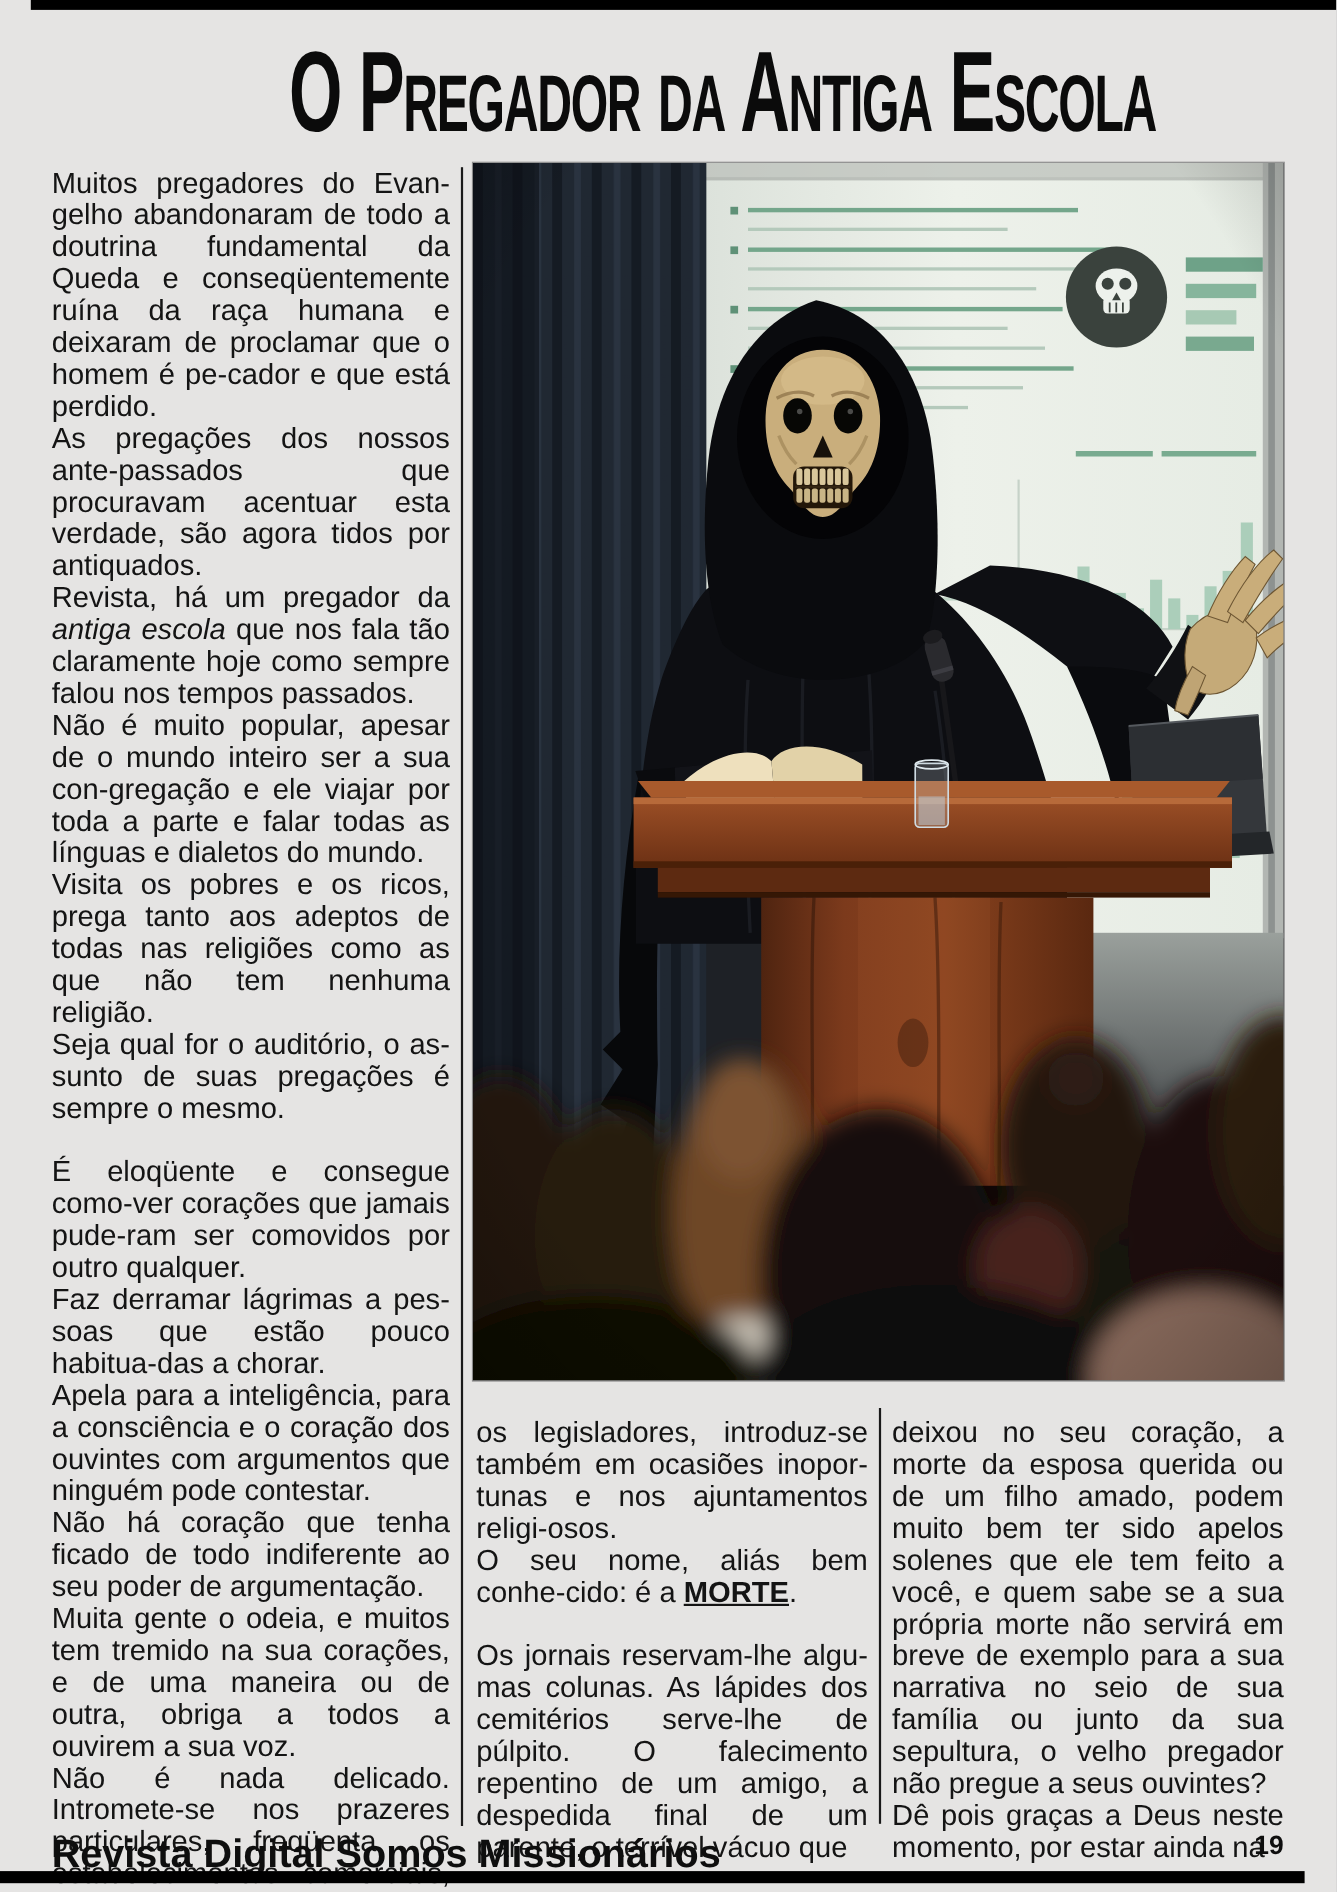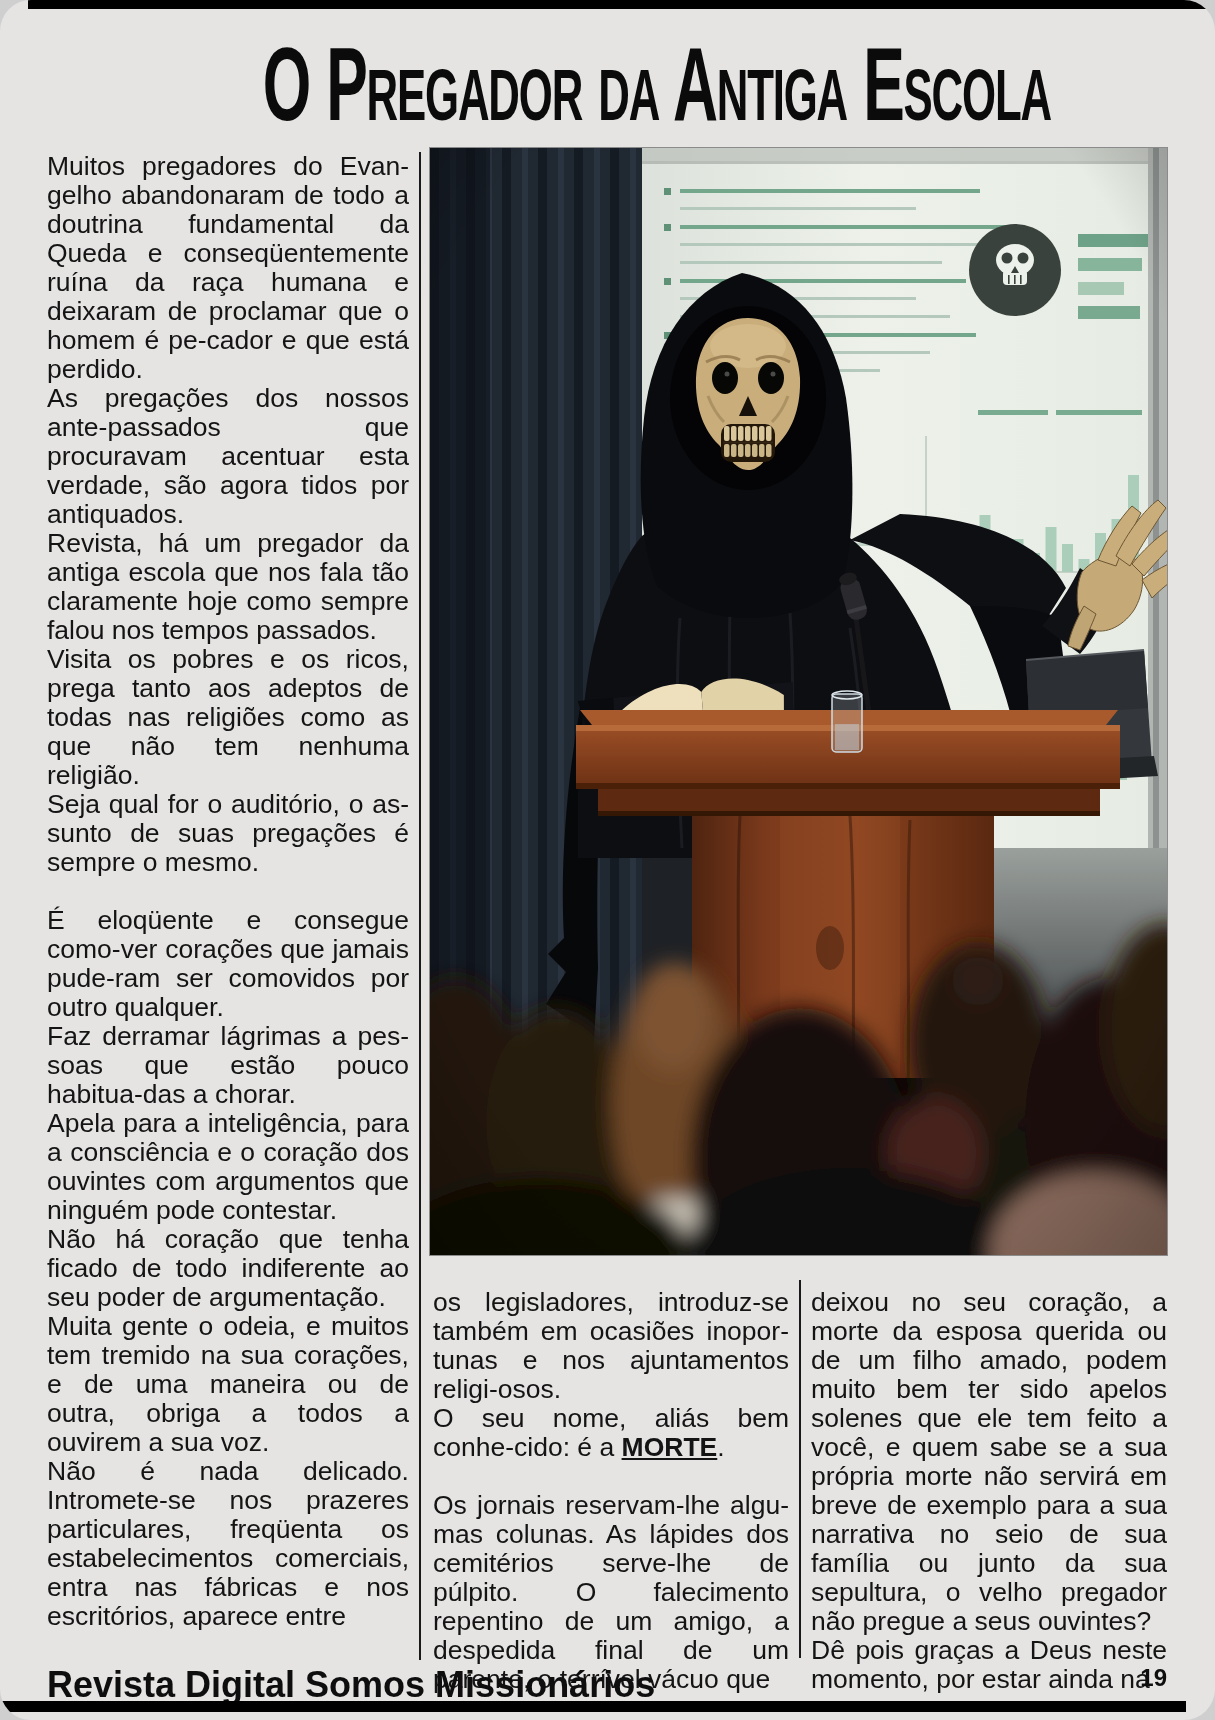--- a/index.html
+++ b/index.html
@@ -1,31 +1,31 @@
 <!DOCTYPE html>
 <html><head>
 <meta charset="utf-8">
 <style>
   html,body{margin:0;padding:0;background:#cfcfcf;}
   #page{position:relative;width:1215px;height:1720px;background:#e5e4e3;overflow:hidden;
-        font-family:"Liberation Sans", sans-serif;color:#151515;border-radius:31px;}
+        font-family:"Liberation Sans", sans-serif;color:#151515;}
   .bar{position:absolute;background:#000;}
   #bar-top{left:28px;top:0;width:1187px;height:9px;}
   #bar-bottom{left:0;top:1701px;width:1186px;height:11px;}
   #title-wrap{position:absolute;left:0;top:30px;width:1215px;text-align:center;white-space:nowrap;}
   #title-text{display:inline-block;font-weight:bold;font-size:104px;line-height:1.05;
         font-variant:small-caps;letter-spacing:-2px;color:#0b0b0b;
         transform:scaleX(0.60);transform-origin:50% 50%;}
   .col{position:absolute;font-size:26.5px;line-height:29px;text-align:justify;color:#141414;}
   .col p{margin:0;}
   .col p.space-before{margin-top:29px;}
   #col-left{left:47px;top:152px;width:362px;}
   #col-mid{left:433px;top:1288px;width:356px;}
   #col-right{left:811px;top:1288px;width:356px;}
-  .ital{}
+  .ital{font-style:italic;}
   .morte{font-weight:bold;text-decoration:underline;}
   .rule{position:absolute;width:2px;background:#1a1a1a;}
   #rule-left{left:419px;top:152px;height:1508px;}
   #rule-mid{left:799px;top:1280px;height:378px;}
   #photo{position:absolute;left:430px;top:148px;width:737px;height:1107px;
          outline:1px solid #8b8b8b;background:#101113;overflow:hidden;}
   #photo svg{display:block;}
   #footer-name{position:absolute;left:47px;top:1664px;font-size:36px;font-weight:bold;color:#0e0e0e;}
   #footer-page{position:absolute;left:1040px;top:1664px;width:127px;text-align:right;
                font-size:24px;font-weight:bold;color:#0e0e0e;}
@@ -38,20 +38,21 @@
   <div id="bar-top" class="bar"></div>
 
   <div id="title-wrap">
     <span id="title-text">O Pregador da Antiga Escola</span>
   </div>
 
   <div id="col-left" class="col">
     <p>Muitos pregadores do Evan-gelho abandonaram de todo a doutrina fundamental da Queda e conseqüentemente ruína da raça humana e deixaram de proclamar que o homem é pe-cador e que está perdido.</p>
     <p>As pregações dos nossos ante-passados que procuravam acentuar esta verdade, são agora tidos por antiquados.</p>
     <p><span>Revista, há um pregador da </span><span class="ital">antiga escola</span><span> que nos fala tão claramente hoje como sempre falou nos tempos passados.</span></p>
+    <p>Não é muito popular, apesar de o mundo inteiro ser a sua con-gregação e ele viajar por toda a parte e falar todas as línguas e dialetos do mundo.</p>
     <p>Visita os pobres e os ricos, prega tanto aos adeptos de todas nas religiões como as que não tem nenhuma religião.</p>
     <p>Seja qual for o auditório, o as-sunto de suas pregações é sempre o mesmo.</p>
     <p class="space-before">É eloqüente e consegue como-ver corações que jamais pude-ram ser comovidos por outro qualquer.</p>
     <p>Faz derramar lágrimas a pes-soas que estão pouco habitua-das a chorar.</p>
     <p>Apela para a inteligência, para a consciência e o coração dos ouvintes com argumentos que ninguém pode contestar.</p>
     <p>Não há coração que tenha ficado de todo indiferente ao seu poder de argumentação.</p>
     <p>Muita gente o odeia, e muitos tem tremido na sua corações, e de uma maneira ou de outra, obriga a todos a ouvirem a sua voz.</p>
     <p>Não é nada delicado. Intromete-se nos prazeres particulares, freqüenta os estabelecimentos comerciais, entra nas fábricas e nos escritórios, aparece entre</p>
   </div>
 

